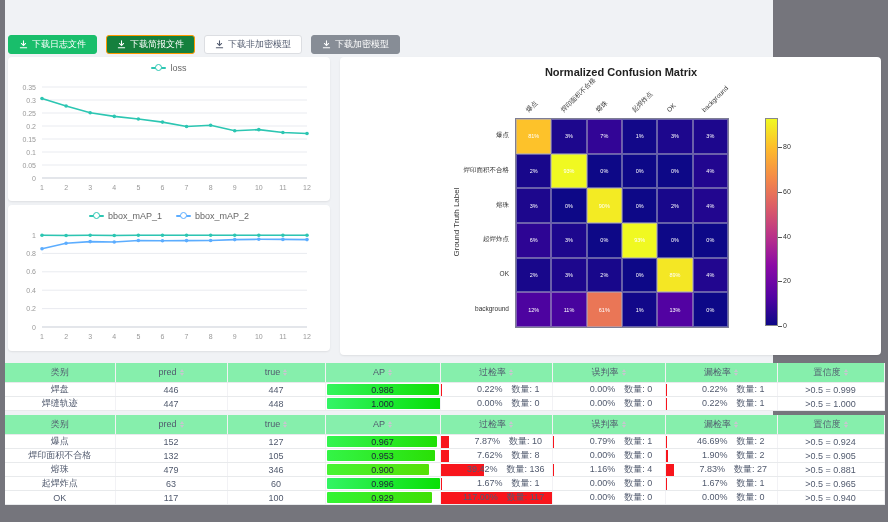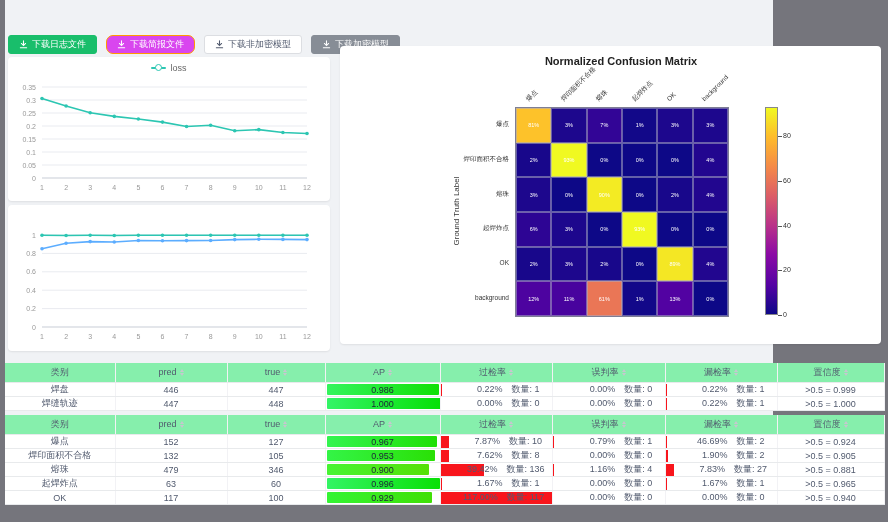--- a/index.html
+++ b/index.html
@@ -5,30 +5,30 @@
   html,body{margin:0;padding:0;}
   body{width:888px;height:522px;background:#75757c;position:relative;overflow:hidden;
        font-family:"Liberation Sans","DejaVu Sans",sans-serif;}
   .content{position:absolute;left:5px;top:0;width:768px;height:492px;background:#f0f2f5;}
 
   
   .toolbar{position:absolute;left:3px;top:35px;display:flex;gap:9px;}
   .btn{display:inline-flex;align-items:center;gap:4px;height:19px;padding:0 10px;border-radius:3px;
        font-size:9px;border:1px solid transparent;cursor:pointer;font-family:inherit;}
   .btn.green{background:#19be6b;border-color:#19be6b;color:#fff;}
-  .btn.orange{background:#d946ef;border-color:#ff9900;color:#fff;border-radius:7px;}
+  .btn.orange{background:#15803d;border-color:#ff9900;color:#fff;}
   .btn.plain{background:#fff;border-color:#dcdee2;color:#515a6e;}
   .btn.gray{background:#878d96;border-color:#878d96;color:#fff;}
   .btn svg{display:block;}
 
   
   .card{position:absolute;background:#fff;border-radius:4px;box-shadow:0 1px 2px rgba(0,0,0,.08);}
   .card-loss{left:3px;top:57px;width:322px;height:144px;}
   .card-map{left:3px;top:205px;width:322px;height:146px;}
-  .card-matrix{left:335px;top:46px;width:541px;height:298px;}
+  .card-matrix{left:335px;top:57px;width:541px;height:298px;}
 
   .legend{position:absolute;top:6px;left:0;right:0;display:flex;justify-content:center;gap:14px;z-index:2;}
   .legend-item{display:inline-flex;align-items:center;font-size:9px;color:#666;cursor:pointer;}
   .lmark{position:relative;width:15px;height:8px;display:inline-block;margin-right:4px;}
   .lmark .line{position:absolute;left:0;right:0;top:3px;height:2px;border-radius:1px;}
   .lmark .dot{position:absolute;left:4px;top:0;width:5px;height:5px;border:1.5px solid;border-radius:50%;background:#fff;}
   .chart-svg{position:absolute;left:0;top:0;}
   .chart-svg text{font-size:7px;fill:#999;}
 
   
@@ -150,20 +150,36 @@
         <circle cx="178.54545454545453" cy="69.52" r="1.8" fill="#2cc6b2"></circle>
         <circle cx="202.63636363636363" cy="68.22" r="1.8" fill="#2cc6b2"></circle>
         <circle cx="226.72727272727272" cy="73.67999999999999" r="1.8" fill="#2cc6b2"></circle>
         <circle cx="250.8181818181818" cy="72.64" r="1.8" fill="#2cc6b2"></circle>
         <circle cx="274.9090909090909" cy="75.5" r="1.8" fill="#2cc6b2"></circle>
         <circle cx="299" cy="76.53999999999999" r="1.8" fill="#2cc6b2"></circle>
       </svg>
   </div>
 
   <div class="card card-map">
+    <div class="legend">
+        <span class="legend-item">
+          <span class="lmark">
+            <span class="line" style="background:#2cc6b2"></span>
+            <span class="dot" style="border-color:#2cc6b2"></span>
+          </span>
+          <span>bbox_mAP_1</span>
+        </span>
+        <span class="legend-item">
+          <span class="lmark">
+            <span class="line" style="background:#5cadff"></span>
+            <span class="dot" style="border-color:#5cadff"></span>
+          </span>
+          <span>bbox_mAP_2</span>
+        </span>
+      </div>
     <svg id="chart-map" class="chart-svg" width="322" height="146">
         <line x1="34" y1="122" x2="299" y2="122" stroke="#e9ebf0" stroke-width="1"></line>
         <text x="28" y="124.5" text-anchor="end">0</text>
         <line x1="34" y1="103.6" x2="299" y2="103.6" stroke="#e9ebf0" stroke-width="1"></line>
         <text x="28" y="106.1" text-anchor="end">0.2</text>
         <line x1="34" y1="85.19999999999999" x2="299" y2="85.19999999999999" stroke="#e9ebf0" stroke-width="1"></line>
         <text x="28" y="87.69999999999999" text-anchor="end">0.4</text>
         <line x1="34" y1="66.80000000000001" x2="299" y2="66.80000000000001" stroke="#e9ebf0" stroke-width="1"></line>
         <text x="28" y="69.30000000000001" text-anchor="end">0.6</text>
         <line x1="34" y1="48.39999999999999" x2="299" y2="48.39999999999999" stroke="#e9ebf0" stroke-width="1"></line>

